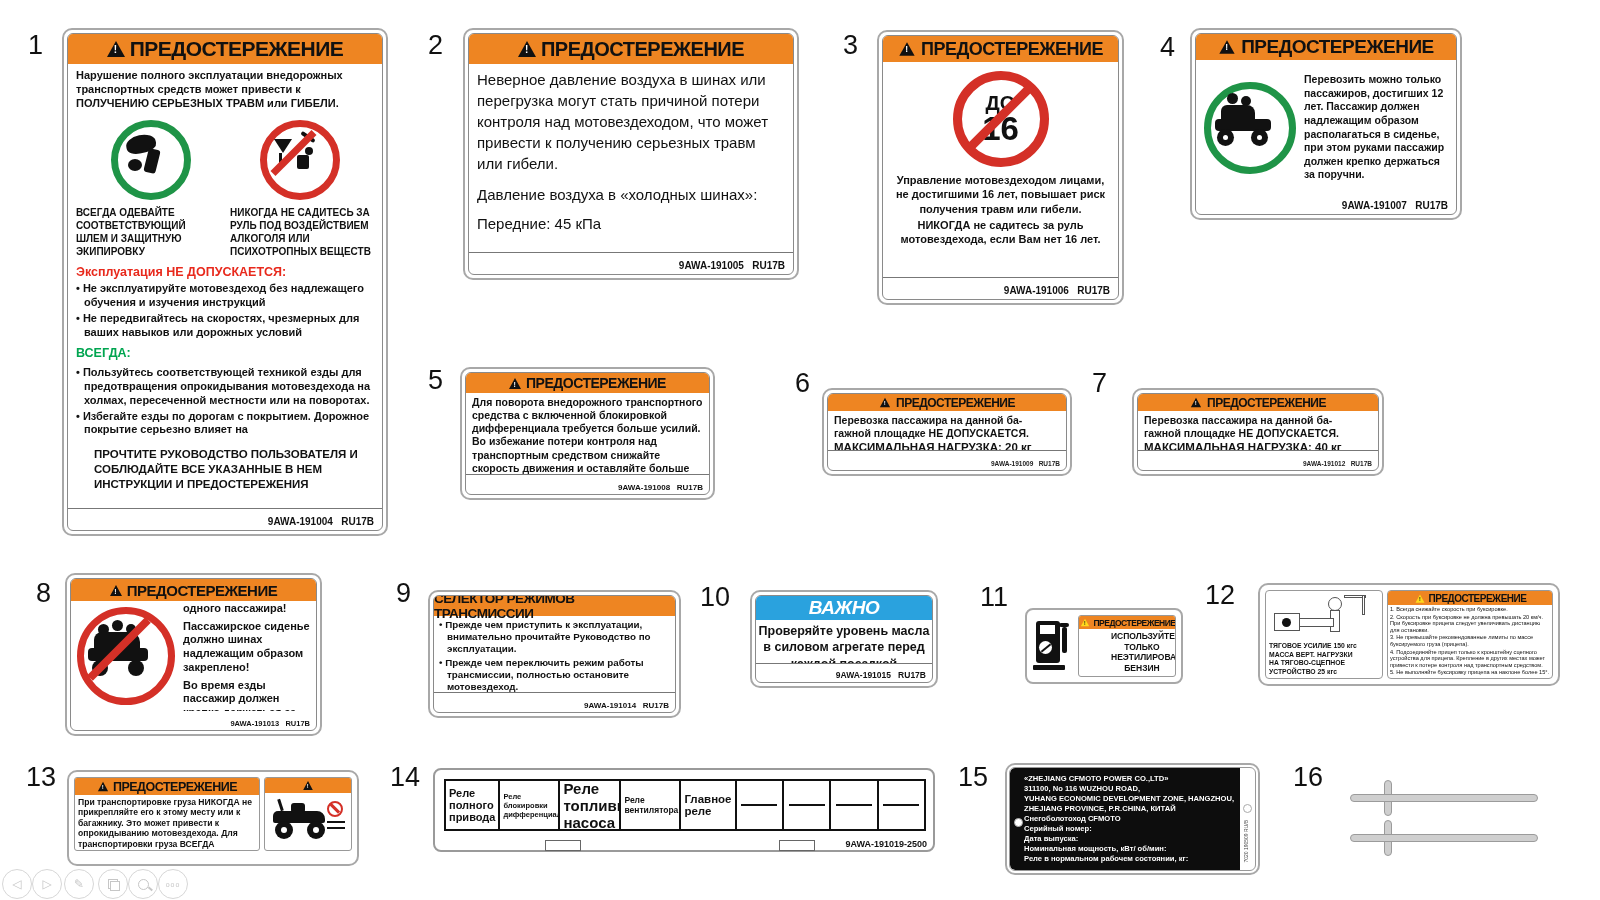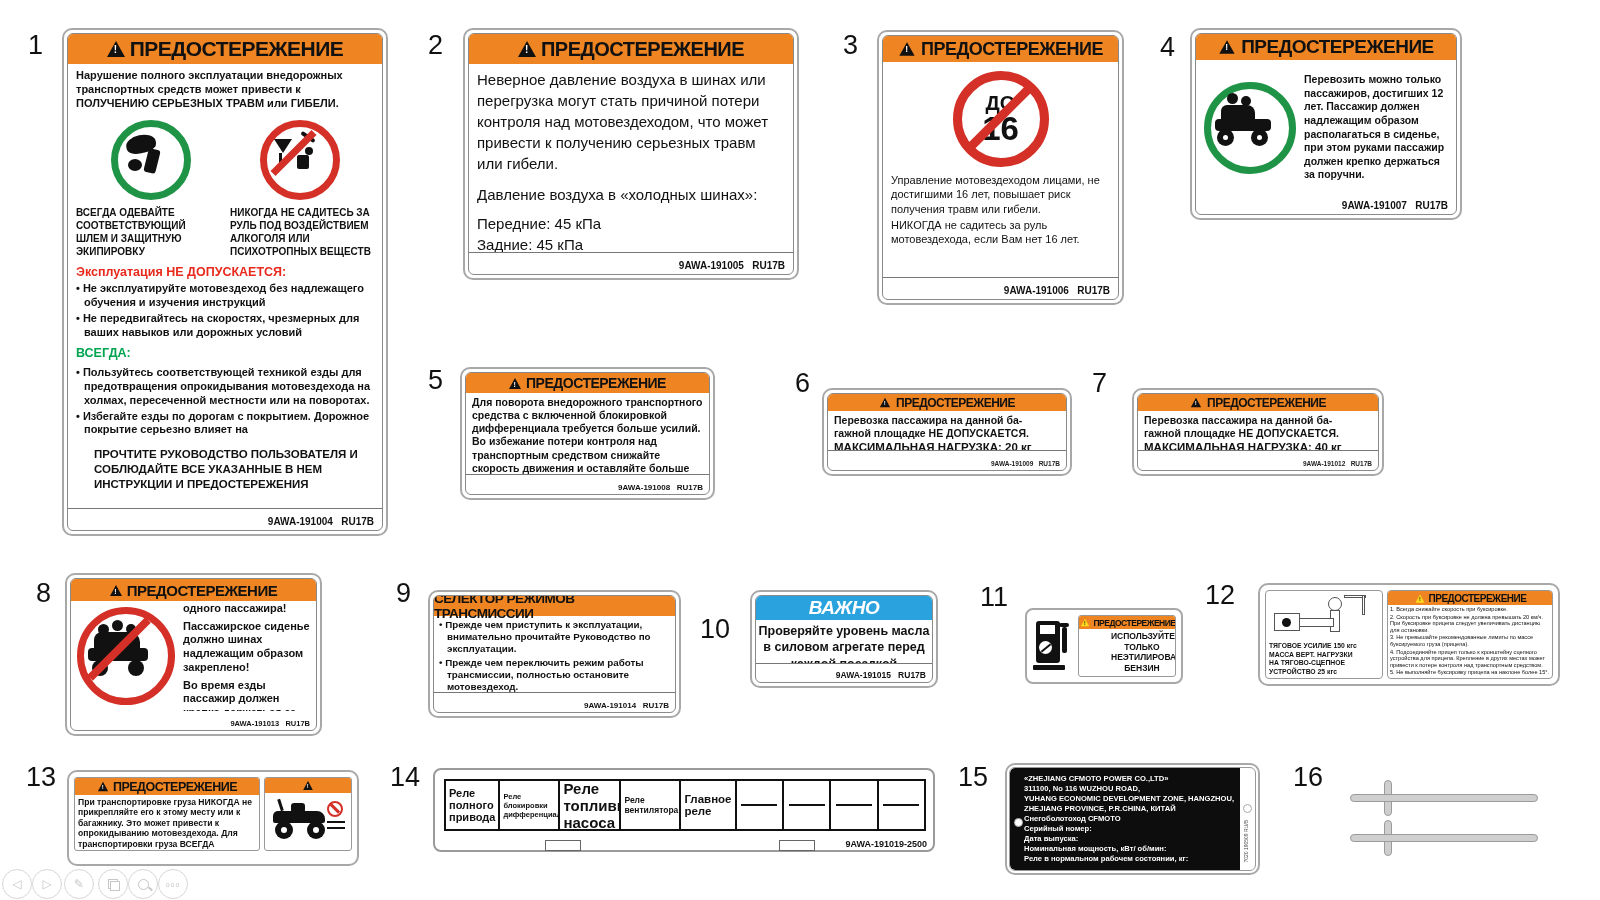--- a/index.html
+++ b/index.html
@@ -32,21 +32,21 @@
   #l1 .caps div{flex:1;}
   .red-head{color:#e8291c;font-weight:bold;font-size:12.5px;margin:7px 0 3px;}
   .green-head{color:#00a550;font-weight:bold;font-size:12.5px;margin:7px 0 6px;}
   .bullet{font-size:11px;font-weight:bold;line-height:1.25;padding-left:8px;text-indent:-8px;margin-bottom:2px;}
   #l1 .manual{font-size:11.5px;font-weight:bold;line-height:1.3;margin:10px 0 0 18px;}
   
   #l2 .content{font-size:15px;line-height:1.4;}
   #l2 .pressure{margin-top:10px;}
   
   #l3 .content{text-align:center;}
-  #l3 .body{font-size:11px;text-align:left;line-height:1.3;margin-top:6px;}
+  #l3 .body{font-size:11px;text-align:center;line-height:1.3;margin-top:6px;font-weight:bold;}
   .sign16{width:96px;height:96px;margin:4px auto 0;display:flex;flex-direction:column;align-items:center;justify-content:center;border-radius:50%;border:9px solid #d43027;box-sizing:border-box;position:relative;}
   .sign16 .t1{font-size:20px;font-weight:bold;z-index:2;line-height:.9;}
   .sign16 .t2{font-size:33px;font-weight:bold;z-index:2;line-height:1;}
   
   #l4 .content{display:flex;gap:8px;align-items:center;}
   #l4 .body{font-size:10.5px;font-weight:bold;line-height:1.3;flex:1;}
   
   #l5 .content{font-size:10.5px;font-weight:bold;line-height:1.25;}
   
   .rack .content{font-size:10.5px;font-weight:bold;line-height:1.2;padding:3px 6px;}
@@ -117,21 +117,21 @@
 
   <div class="num" style="left:28px;top:30px">1</div>
   <div class="num" style="left:428px;top:30px">2</div>
   <div class="num" style="left:843px;top:30px">3</div>
   <div class="num" style="left:1160px;top:32px">4</div>
   <div class="num" style="left:428px;top:365px">5</div>
   <div class="num" style="left:795px;top:368px">6</div>
   <div class="num" style="left:1092px;top:368px">7</div>
   <div class="num" style="left:36px;top:578px">8</div>
   <div class="num" style="left:396px;top:578px">9</div>
-  <div class="num" style="left:700px;top:614px">10</div>
+  <div class="num" style="left:700px;top:582px">10</div>
   <div class="num" style="left:980px;top:582px">11</div>
   <div class="num" style="left:1205px;top:580px">12</div>
   <div class="num" style="left:26px;top:762px">13</div>
   <div class="num" style="left:390px;top:762px">14</div>
   <div class="num" style="left:958px;top:762px">15</div>
   <div class="num" style="left:1293px;top:762px">16</div>
 
   <div class="label" id="l1" style="left:62px;top:28px;width:326px;height:508px">
     <div class="inner">
       <div class="hdr" style="height:30px;font-size:21px">
@@ -174,21 +174,20 @@
   <div class="label" id="l2" style="left:463px;top:28px;width:336px;height:252px">
     <div class="inner">
       <div class="hdr" style="height:30px;font-size:20px">
           <span class="tri"></span>
           <span>ПРЕДОСТЕРЕЖЕНИЕ</span>
         </div>
       <div class="content">
         <p>Неверное давление воздуха в шинах или перегрузка могут стать причиной потери контроля над мотовездеходом, что может привести к получению серьезных травм или гибели.</p>
         <p class="pressure">Давление воздуха в «холодных шинах»:</p>
         <p style="margin-top:8px">Передние: 45 кПа</p>
-        <p>Задние: 45 кПа</p>
       </div>
       <div class="code-row"><span class="code">9AWA-191005   RU17B</span></div>
     </div>
   </div>
 
   <div class="label" id="l3" style="left:877px;top:30px;width:247px;height:275px">
     <div class="inner">
       <div class="hdr" style="height:26px;font-size:18px">
           <span class="tri" style="transform:scale(.85)"></span>
           <span>ПРЕДОСТЕРЕЖЕНИЕ</span>

